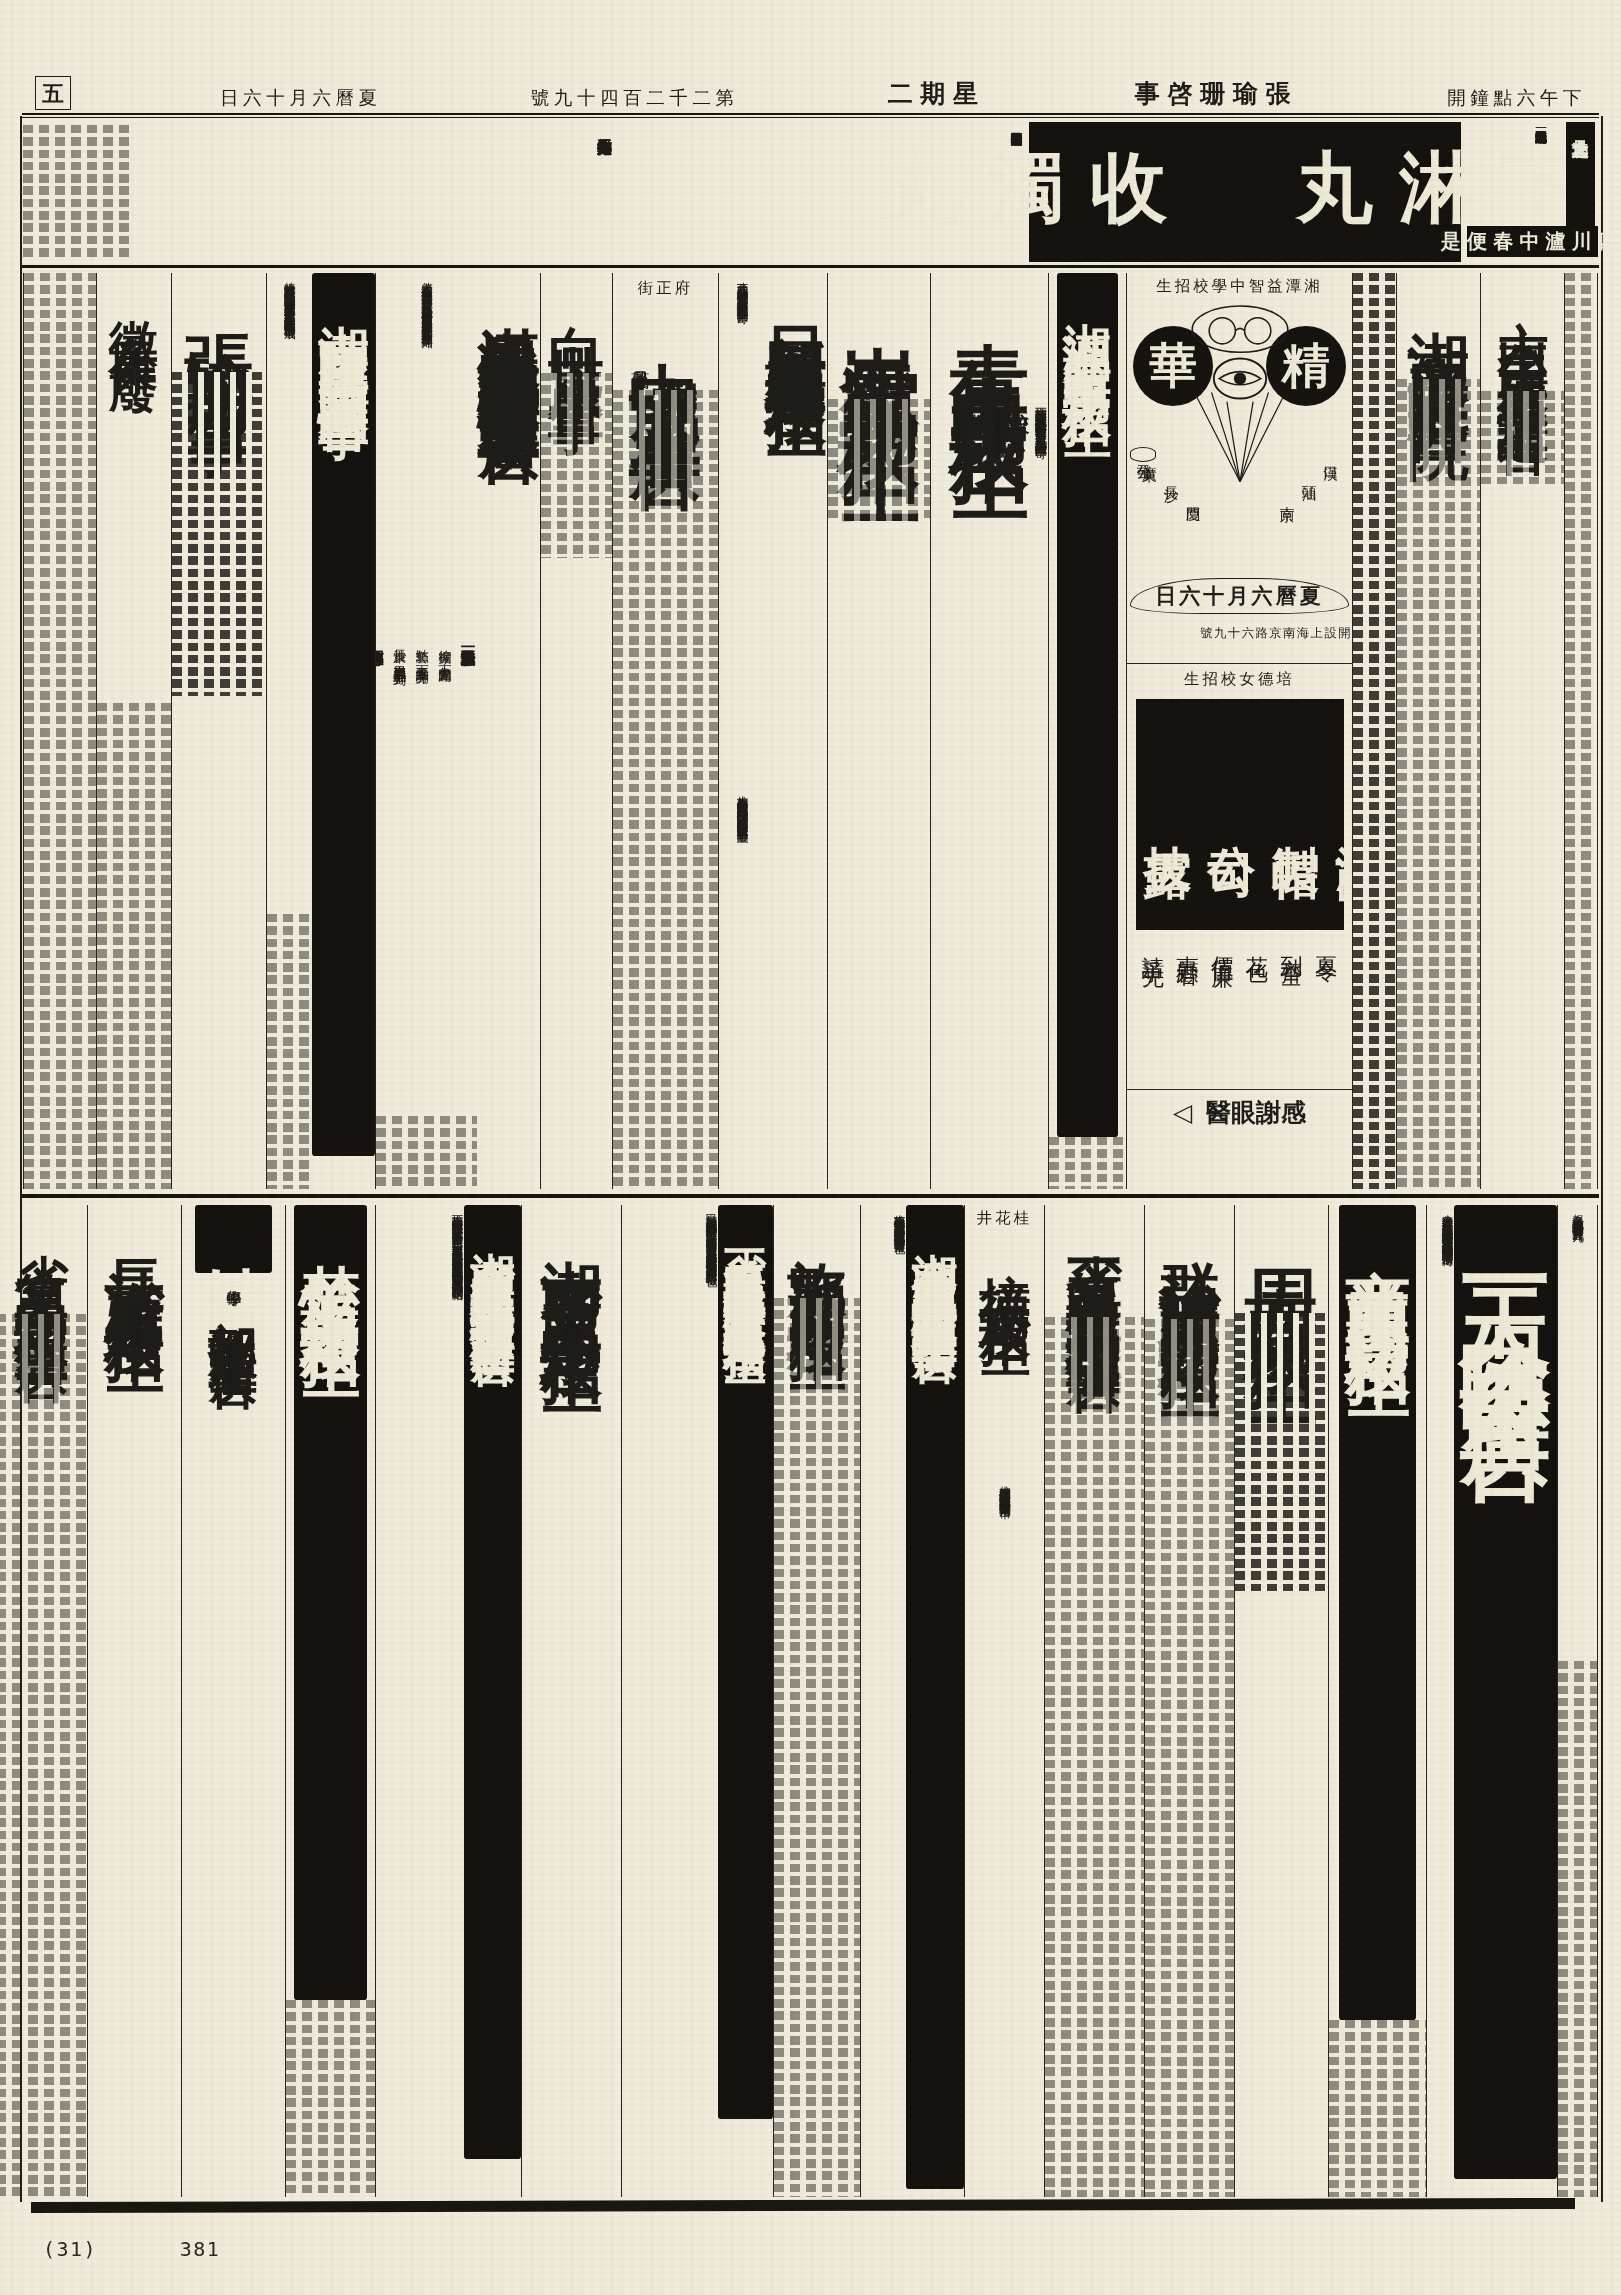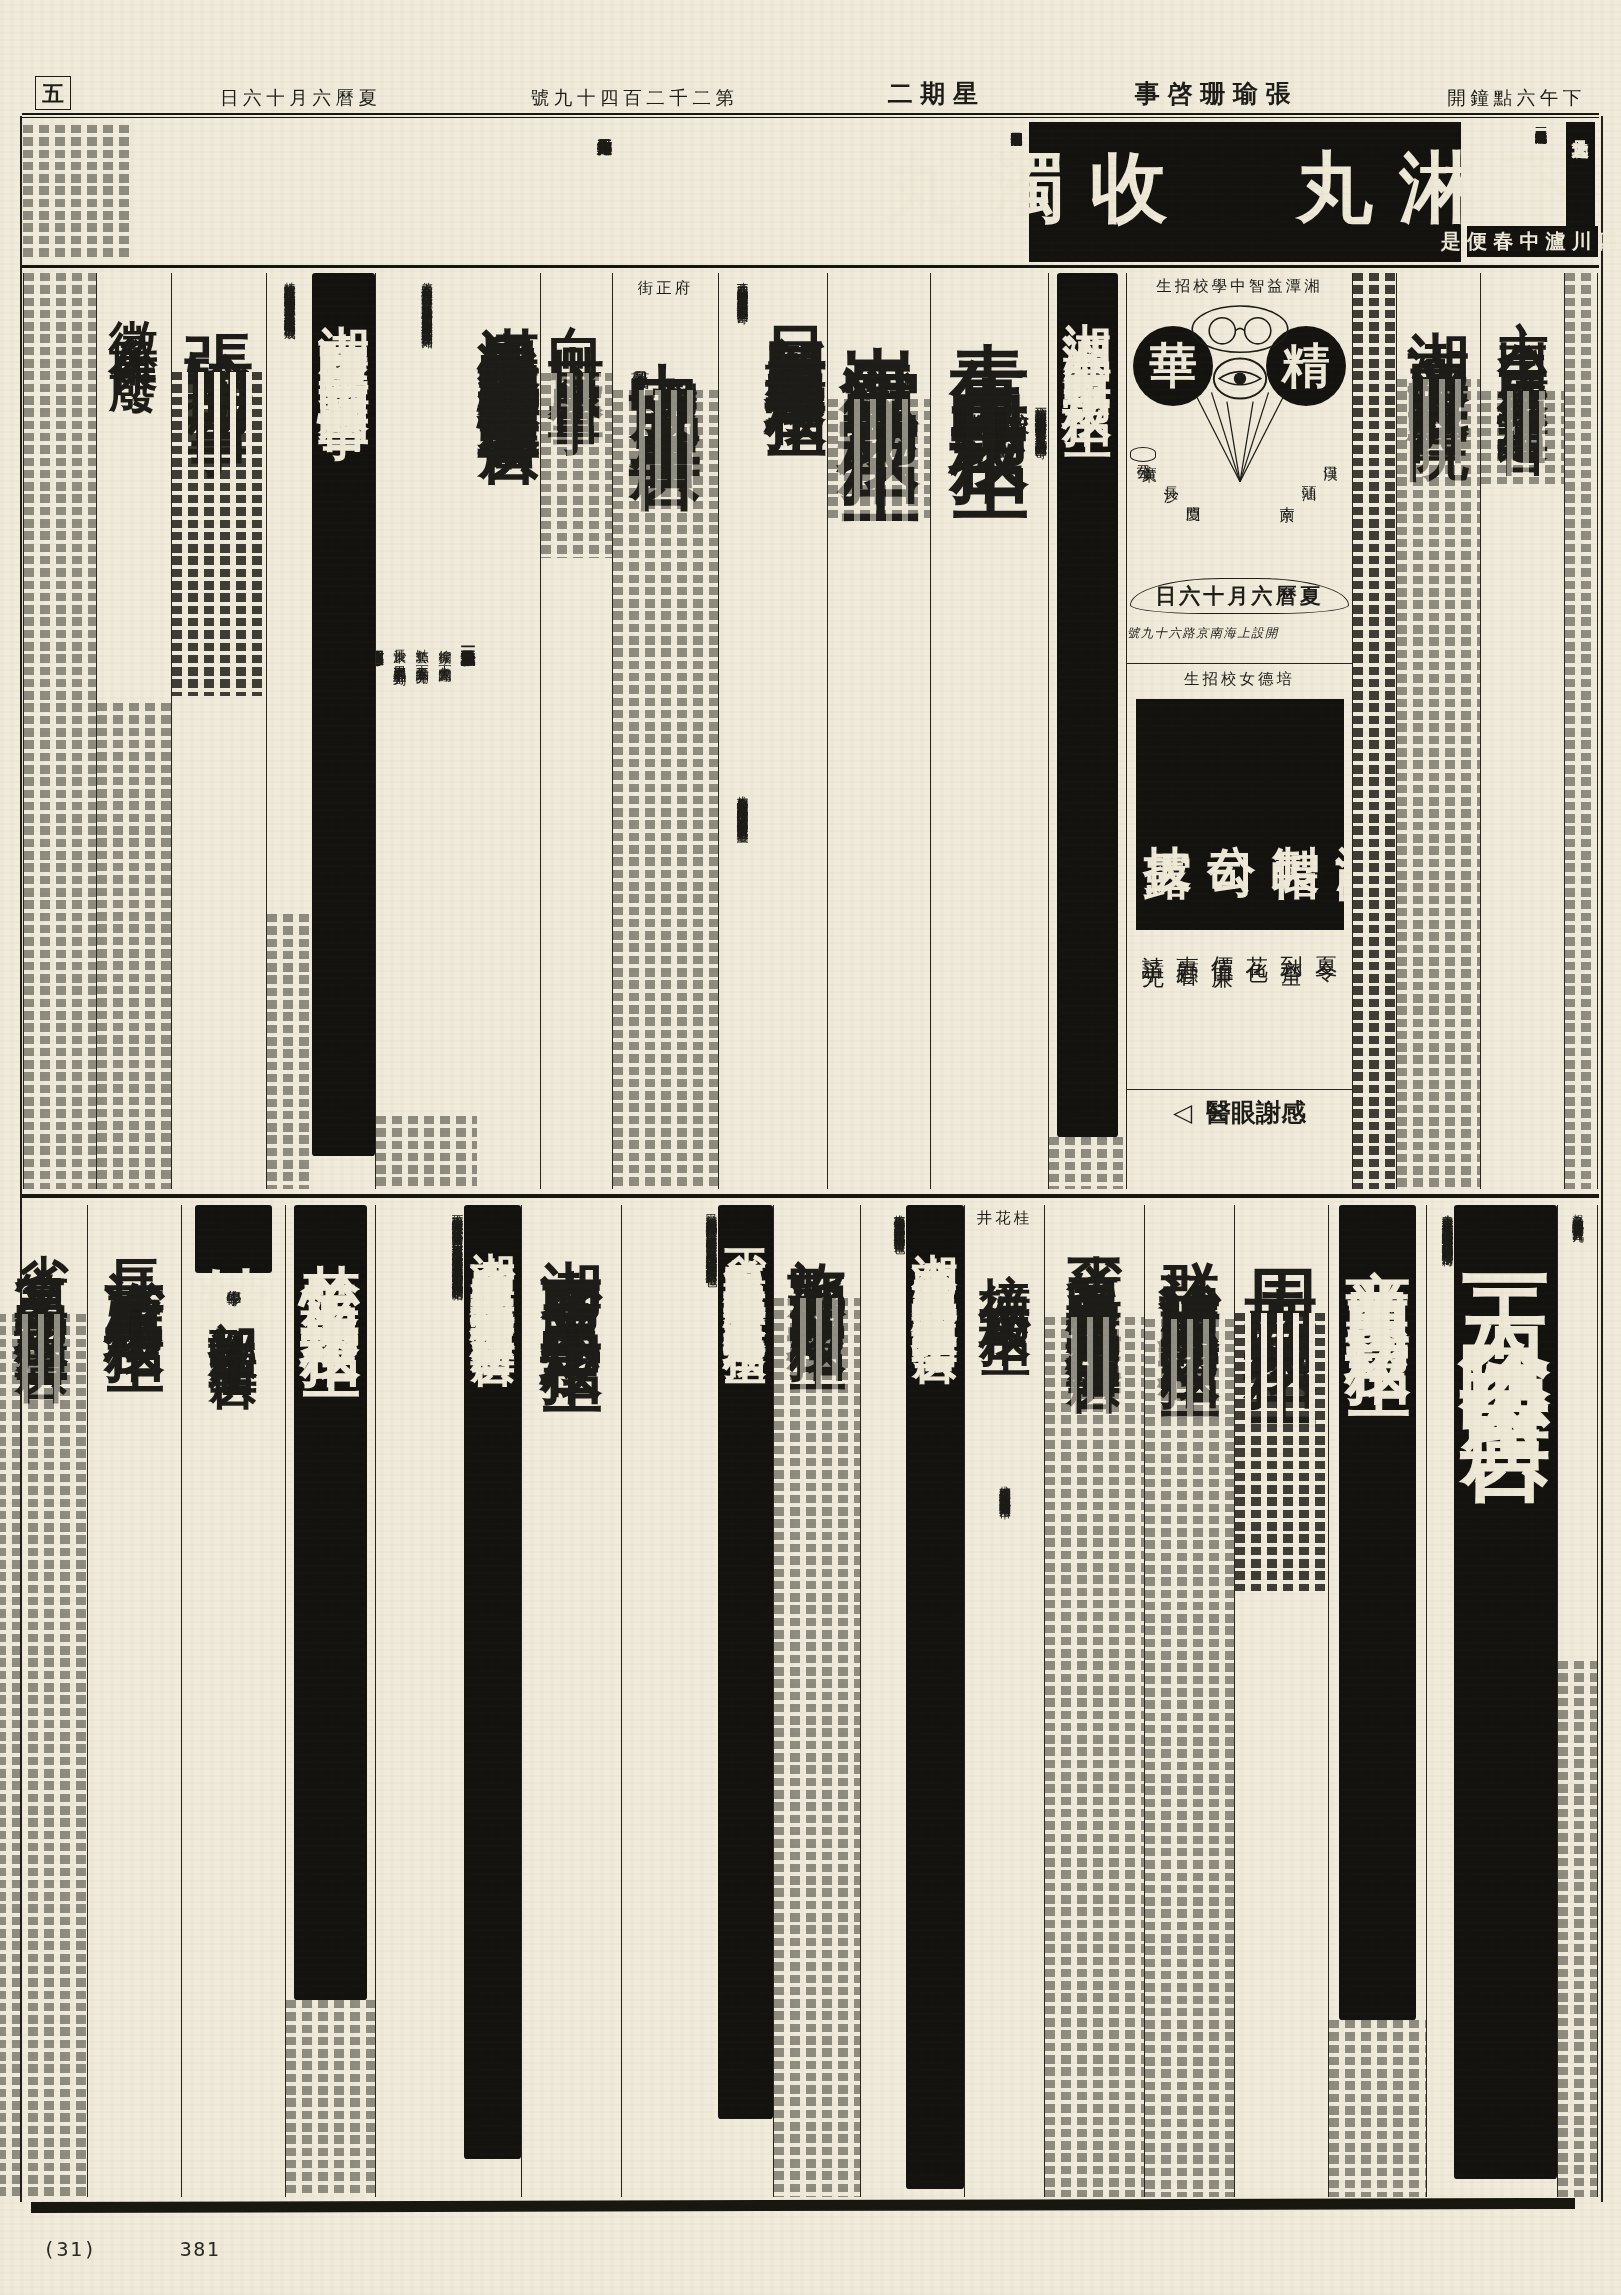--- a/index.html
+++ b/index.html
@@ -63,21 +63,21 @@
 
   
   .optical{width:100%;height:363px;position:relative;border-bottom:1.5px solid #26241c;}
   .circ{position:absolute;width:80px;height:80px;border-radius:50%;background:#14130f;color:#efe9d8;
     display:flex;align-items:center;justify-content:center;font-size:48px;font-weight:bold;}
   .bubble{position:absolute;border:1.5px solid #1d1c18;border-radius:50%/40%;padding:6.2px 3.1px;font-size:14px;}
   .branch{position:absolute;font-size:14.7px;letter-spacing:1.5px;}
   .ribbon{position:absolute;left:3.1px;right:3.1px;bottom:49px;height:34px;border:1.5px solid #1d1c18;
     border-radius:50% 50% 40% 40%/90% 90% 30% 30%;display:flex;align-items:center;justify-content:center;
     font-size:21px;font-weight:bold;letter-spacing:3.1px;background:#f0ebdb;}
-  .addr{position:absolute;left:0;right:0;bottom:21.6px;text-align:left;font-size:12.3px;letter-spacing:1.5px;font-style:italic;}
+  .addr{position:absolute;left:0;right:0;bottom:21.6px;text-align:right;font-size:12.3px;letter-spacing:1.5px;}
   .hat{width:100%;display:flex;flex-direction:column;align-items:center;}
   .hatbox{width:208px;height:231px;margin-top:4.6px;display:flex;flex-direction:row-reverse;
     align-items:center;justify-content:space-around;}
   .hatbox .v{font-size:48px;font-weight:bold;letter-spacing:7.7px;}
   .hatcols{width:208px;height:151px;display:flex;flex-direction:row-reverse;justify-content:space-around;padding-top:7.7px;}
   .hatcols .v{font-size:22.4px;letter-spacing:4.6px;}
   .thanks{width:100%;height:45px;display:flex;align-items:center;justify-content:center;gap:14px;
     border-top:1.5px solid #26241c;font-size:25px;font-weight:bold;}
   .sched{font-size:13px;letter-spacing:0.8px;margin-left:4.6px;}
   .svclbl{font-size:14.7px;font-weight:bold;margin-left:4.6px;}

